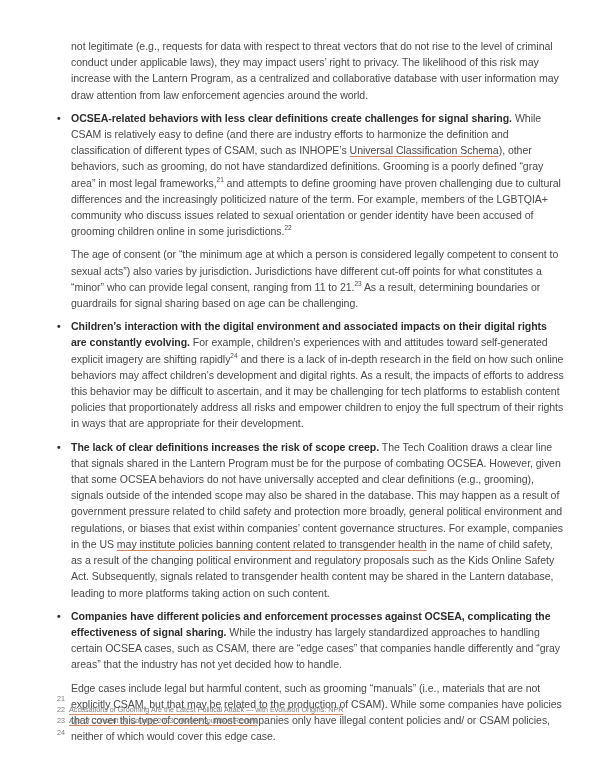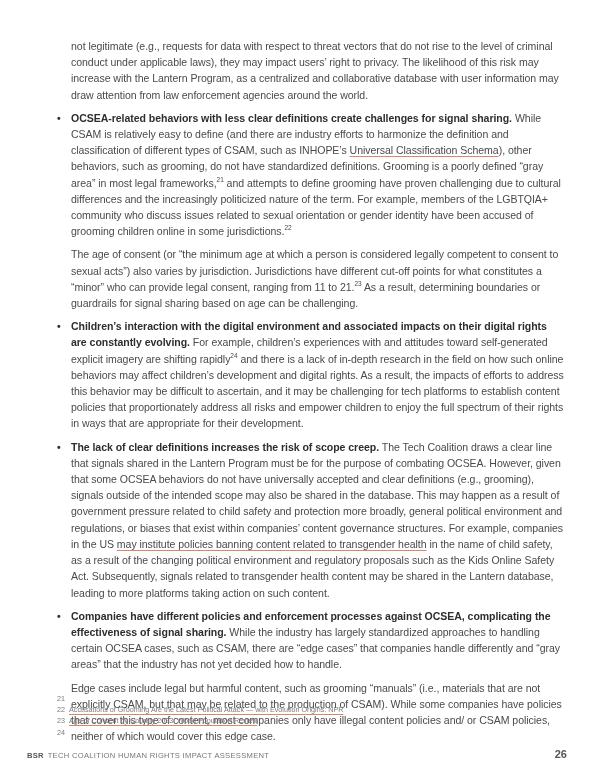--- a/index.html
+++ b/index.html
@@ -81,17 +81,13 @@
     </div>
     <div class="fn">
       <span class="num">23</span>
       <span class="fn-link">Age of Consent by Country 2023: World Population Review</span>
     </div>
     <div class="fn">
       <span class="num">24</span>
     </div>
   </div>
 
-  <div class="footer">
-    <span class="org">BSR</span><span>TECH COALITION HUMAN RIGHTS IMPACT ASSESSMENT</span>
-    <span class="page-num">26</span>
-  </div>
 </div>
 
 </body></html>

